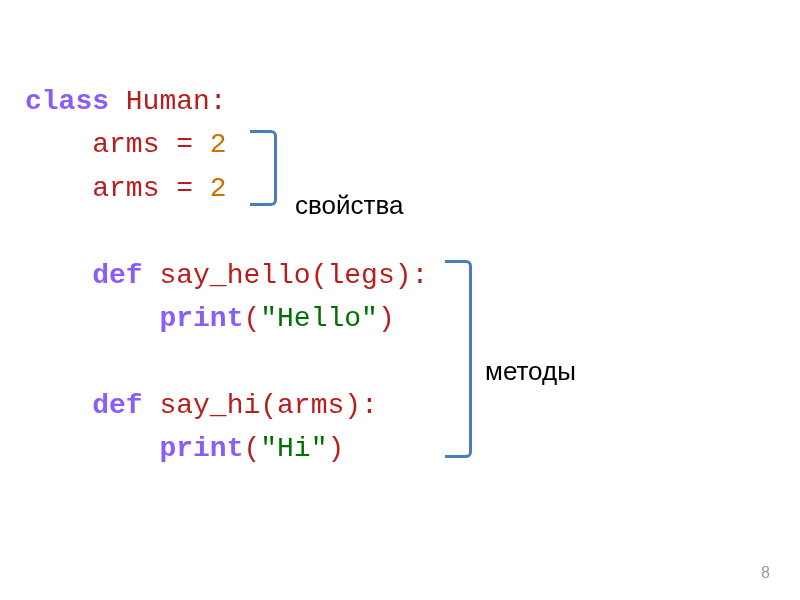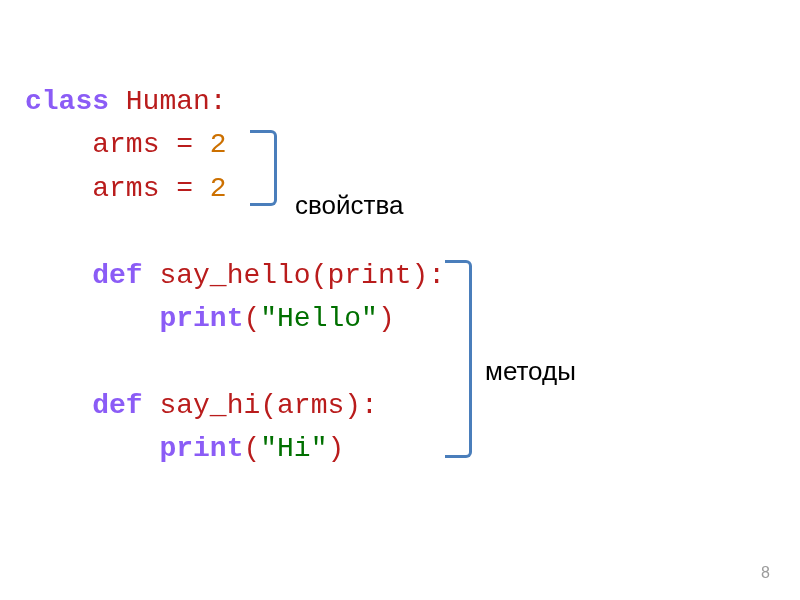--- a/index.html
+++ b/index.html
@@ -71,21 +71,21 @@
     color: #9b9b9b;
   }
 </style>
 </head>
 <body>
 
 <div class="code-area"><span class="kw">class</span><span class="txt"> Human:</span>
 <span class="txt">    </span><span class="txt">arms = </span><span class="num">2</span>
 <span class="txt">    </span><span class="txt">arms = </span><span class="num">2</span>
 
-<span class="txt">    </span><span class="kw">def</span><span class="txt"> say_hello(print):</span>
+<span class="txt">    </span><span class="kw">def</span><span class="txt"> say_hello(legs):</span>
 <span class="txt">        </span><span class="kw">print</span><span class="txt">(</span><span class="str">"Hello"</span><span class="txt">)</span>
 
 <span class="txt">    </span><span class="kw">def</span><span class="txt"> say_hi(arms):</span>
 <span class="txt">        </span><span class="kw">print</span><span class="txt">(</span><span class="str">"Hi"</span><span class="txt">)</span></div>
 
 <div class="bracket b1"></div>
 <div class="annotation ann1">свойства</div>
 
 <div class="bracket b2"></div>
 <div class="annotation ann2">методы</div>

